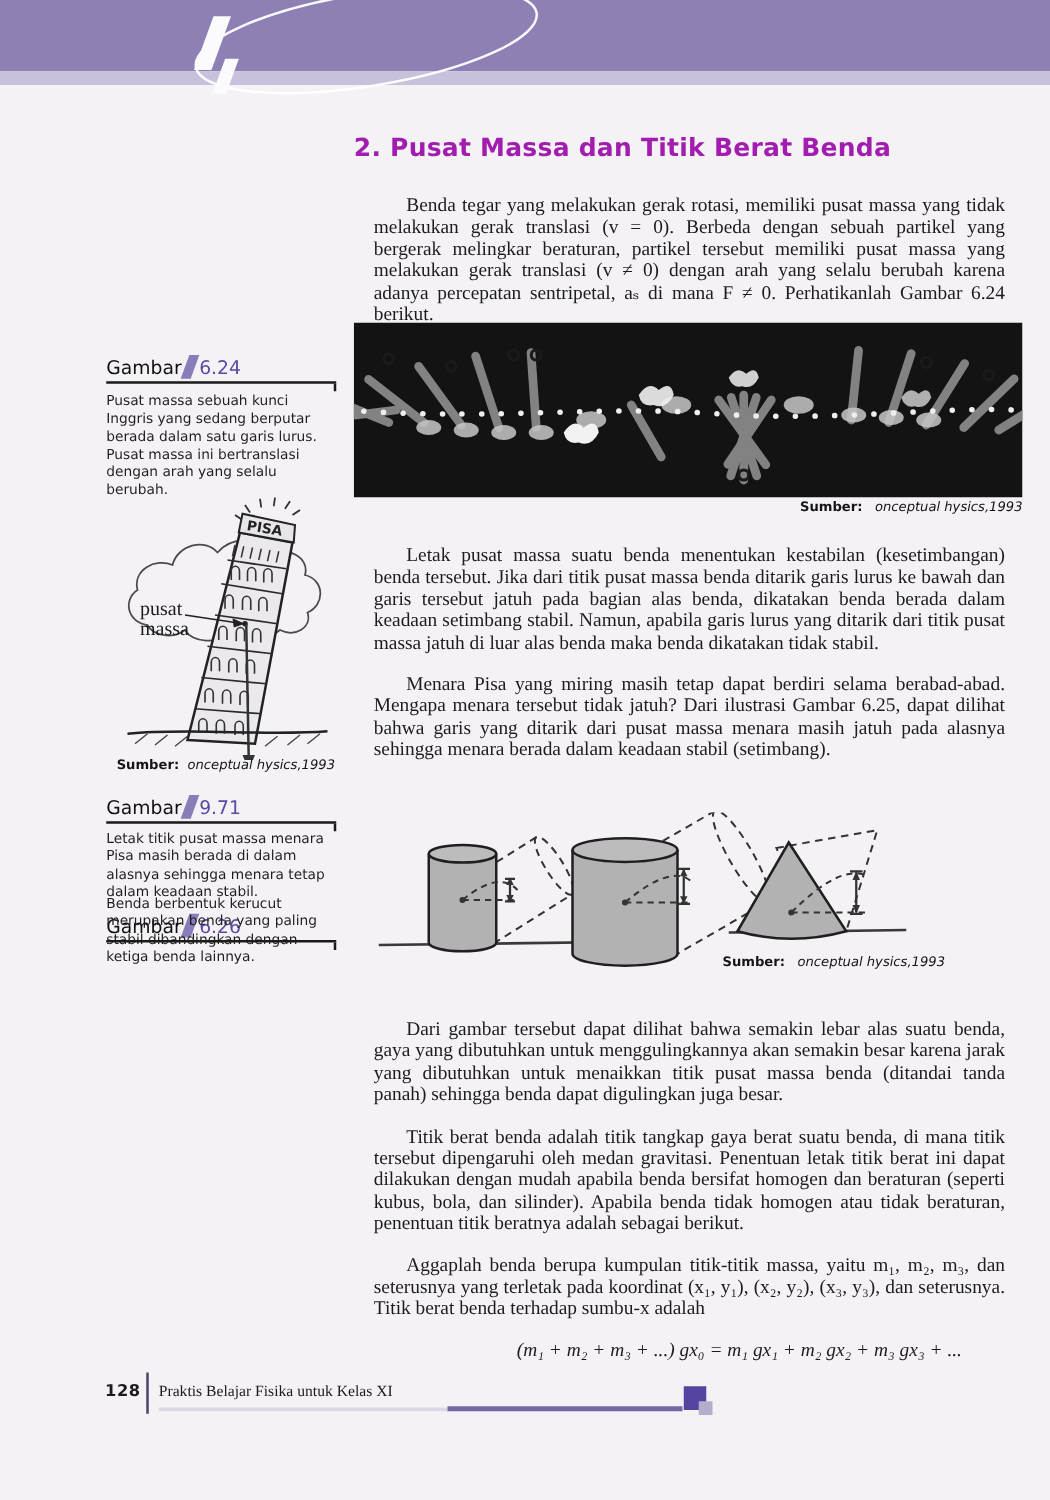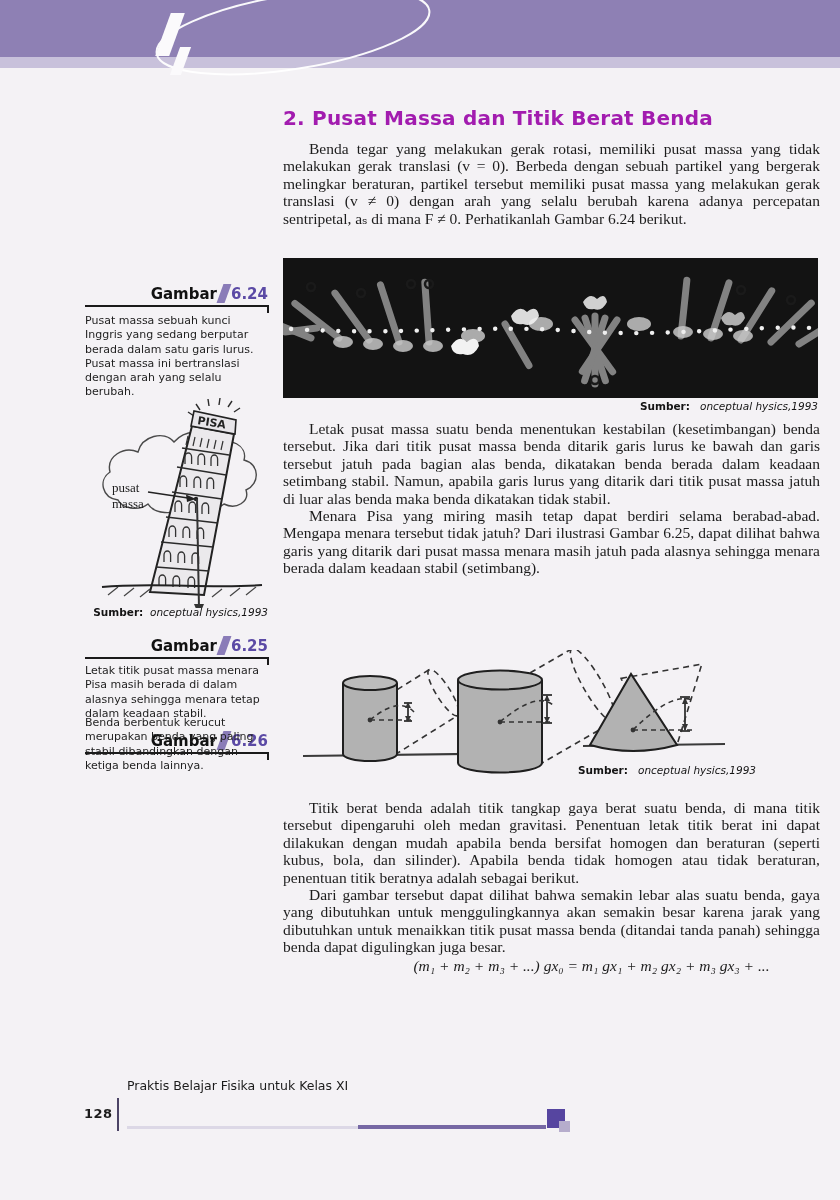--- a/index.html
+++ b/index.html
@@ -14,54 +14,54 @@
   .hslash{background:#fbfafc;transform:skewX(-20deg);}
   .hslash.s1{left:163px;top:13px;width:14px;height:43px;}
   .hslash.s2{left:175px;top:47px;width:11px;height:28px;}
 
   
   .sec-title{left:283px;top:106px;width:545px;font-family:"DejaVu Sans","Liberation Sans",sans-serif;
              font-weight:bold;font-size:20px;color:#a21caf;letter-spacing:.2px;}
 
   
   .col{left:283px;width:537px;font-size:15.5px;line-height:17.4px;text-align:justify;}
-  .col p{margin:0;text-indent:26px;}
+  .col p{margin:16px;text-indent:26px;}
   .formula{font-style:italic;text-indent:0 !important;text-align:center;padding-left:80px;margin-top:1px !important;}
 
   
   .photo{left:283px;top:258px;width:535px;height:140px;}
   .src{font-family:"DejaVu Sans","Liberation Sans",sans-serif;font-size:10.5px;color:#141414;}
   .src b{font-weight:bold;}
   .src i{font-style:italic;text-align:center;}
   .photo-src{left:283px;top:400px;width:535px;text-align:right;}
   .fig-src{left:283px;top:764px;width:473px;text-align:right;}
   .pisa-src{left:85px;top:606px;width:183px;text-align:right;}
 
   
   .sb{left:85px;width:183px;font-family:"DejaVu Sans","Liberation Sans",sans-serif;}
-  .sb-head{text-align:right;font-weight:bold;font-size:15px;color:#111;white-space:nowrap;}
+  .sb-head{font-weight:normal;font-size:15px;color:#111;white-space:nowrap;}
   .sb-head .num{color:#5b4aa5;}
   .gslash{display:inline-block;width:8px;height:19px;background:#8a7cb8;
           transform:skewX(-20deg);margin:0 3px;vertical-align:-4px;}
   .sb-rule{height:7px;border-top:2px solid #1a1a1a;position:absolute;width:184px;left:85px;}
   .sb-rule::after{content:"";position:absolute;right:0;top:0;width:2px;height:6px;background:#1a1a1a;}
   .sb-cap{text-align:left;font-size:11px;line-height:14.3px;color:#1e1e1e;}
 
   
   .pisa-svg{left:92px;top:396px;width:180px;height:212px;}
-  .pisa-label{left:112px;top:480px;width:48px;font-size:13px;line-height:16px;color:#1c1c1c;}
+  .pisa-label{left:112px;top:480px;width:48px;font-size:16px;line-height:16px;color:#1c1c1c;}
 
   
   .fig626{left:295px;top:650px;width:520px;height:132px;}
 
   
   .ft{font-family:"DejaVu Sans","Liberation Sans",sans-serif;color:#1b1b1b;}
   .ft-num{left:84px;top:1106px;font-weight:bold;font-size:13px;letter-spacing:.5px;text-align:center;}
   .ft-bar{left:117px;top:1098px;width:2px;height:33px;background:#4c4466;}
-  .ft-title{left:127px;top:1078px;font-size:12.5px;}
+  .ft-title{left:127px;top:1106px;font-size:12.5px;font-family:Liberation Serif, serif;}
   .ft-line-light{left:127px;top:1126px;width:233px;height:3px;background:#dcd8e6;}
   .ft-line-dark{left:358px;top:1125px;width:188px;height:4px;background:#7668a4;}
   .ft-sq{left:547px;top:1109px;width:18px;height:19px;background:#5645a0;}
   .ft-sq2{left:559px;top:1121px;width:11px;height:11px;background:#b6adcc;}
 </style>
 </head>
 <body>
 
 <div class="abs hdr-band"></div>
 <div class="abs hdr-strip"></div>
@@ -256,21 +256,21 @@
   </g>
   <text x="105" y="28" transform="rotate(9 105 28)" font-family="DejaVu Sans, sans-serif" font-size="11" font-weight="bold" fill="#222">PISA</text>
 </svg>
 <div class="abs pisa-label">pusat massa</div>
 <div class="abs src pisa-src">
   <b>Sumber:</b>&nbsp;
   <i>onceptual hysics,1993</i>
 </div>
 
 <div class="abs sb sb-head" style="top:636px">
-  <span>Gambar</span><span class="gslash"></span><span class="num">6.25</span>
+  <span>Gambar</span><span class="gslash"></span><span class="num">9.71</span>
 </div>
 <div class="sb-rule" style="top:657px"></div>
 <div class="abs sb sb-cap" style="top:664px">Letak titik pusat massa menara Pisa masih berada di dalam alasnya sehingga menara tetap dalam keadaan stabil.</div>
 
 <div class="abs sb sb-head" style="top:731px">
   <span>Gambar</span><span class="gslash"></span><span class="num">6.26</span>
 </div>
 <div class="sb-rule" style="top:752px"></div>
 <div class="abs sb sb-cap" style="top:716px">Benda berbentuk kerucut merupakan benda yang paling stabil dibandingkan dengan ketiga benda lainnya.</div>
 
@@ -335,22 +335,23 @@
   <polygon points="387,54 393,54 390,47" fill="#333"></polygon>
     <polygon points="387,74 393,74 390,81" fill="#333"></polygon>
 </svg>
 
 <div class="abs src fig-src">
   <b>Sumber:</b>&nbsp;&nbsp;
   <i>onceptual hysics,1993</i>
 </div>
 
 <div class="abs col" style="top:799px">
+  <p>Dari gambar tersebut dapat dilihat bahwa semakin lebar alas suatu benda, gaya yang dibutuhkan untuk menggulingkannya akan semakin besar karena jarak yang dibutuhkan untuk menaikkan titik pusat massa benda (ditandai tanda panah) sehingga benda dapat digulingkan juga besar.</p>
   <p>Titik berat benda adalah titik tangkap gaya berat suatu benda, di mana titik tersebut dipengaruhi oleh medan gravitasi. Penentuan letak titik berat ini dapat dilakukan dengan mudah apabila benda bersifat homogen dan beraturan (seperti kubus, bola, dan silinder). Apabila benda tidak homogen atau tidak beraturan, penentuan titik beratnya adalah sebagai berikut.</p>
-  <p>Dari gambar tersebut dapat dilihat bahwa semakin lebar alas suatu benda, gaya yang dibutuhkan untuk menggulingkannya akan semakin besar karena jarak yang dibutuhkan untuk menaikkan titik pusat massa benda (ditandai tanda panah) sehingga benda dapat digulingkan juga besar.</p>
+  <p>Aggaplah benda berupa kumpulan titik-titik massa, yaitu m₁, m₂, m₃, dan seterusnya yang terletak pada koordinat (x₁, y₁), (x₂, y₂), (x₃, y₃), dan seterusnya. Titik berat benda terhadap sumbu-x adalah</p>
   <p class="formula">(m₁ + m₂ + m₃ + ...) gx₀ = m₁ gx₁ + m₂ gx₂ + m₃ gx₃ + ...</p>
 </div>
 
 <div class="abs ft ft-num">128</div>
 <div class="abs ft-bar"></div>
 <div class="abs ft ft-title">Praktis Belajar Fisika untuk Kelas XI</div>
 <div class="abs ft-line-light"></div>
 <div class="abs ft-line-dark"></div>
 <div class="abs ft-sq"></div>
 <div class="abs ft-sq2"></div>

